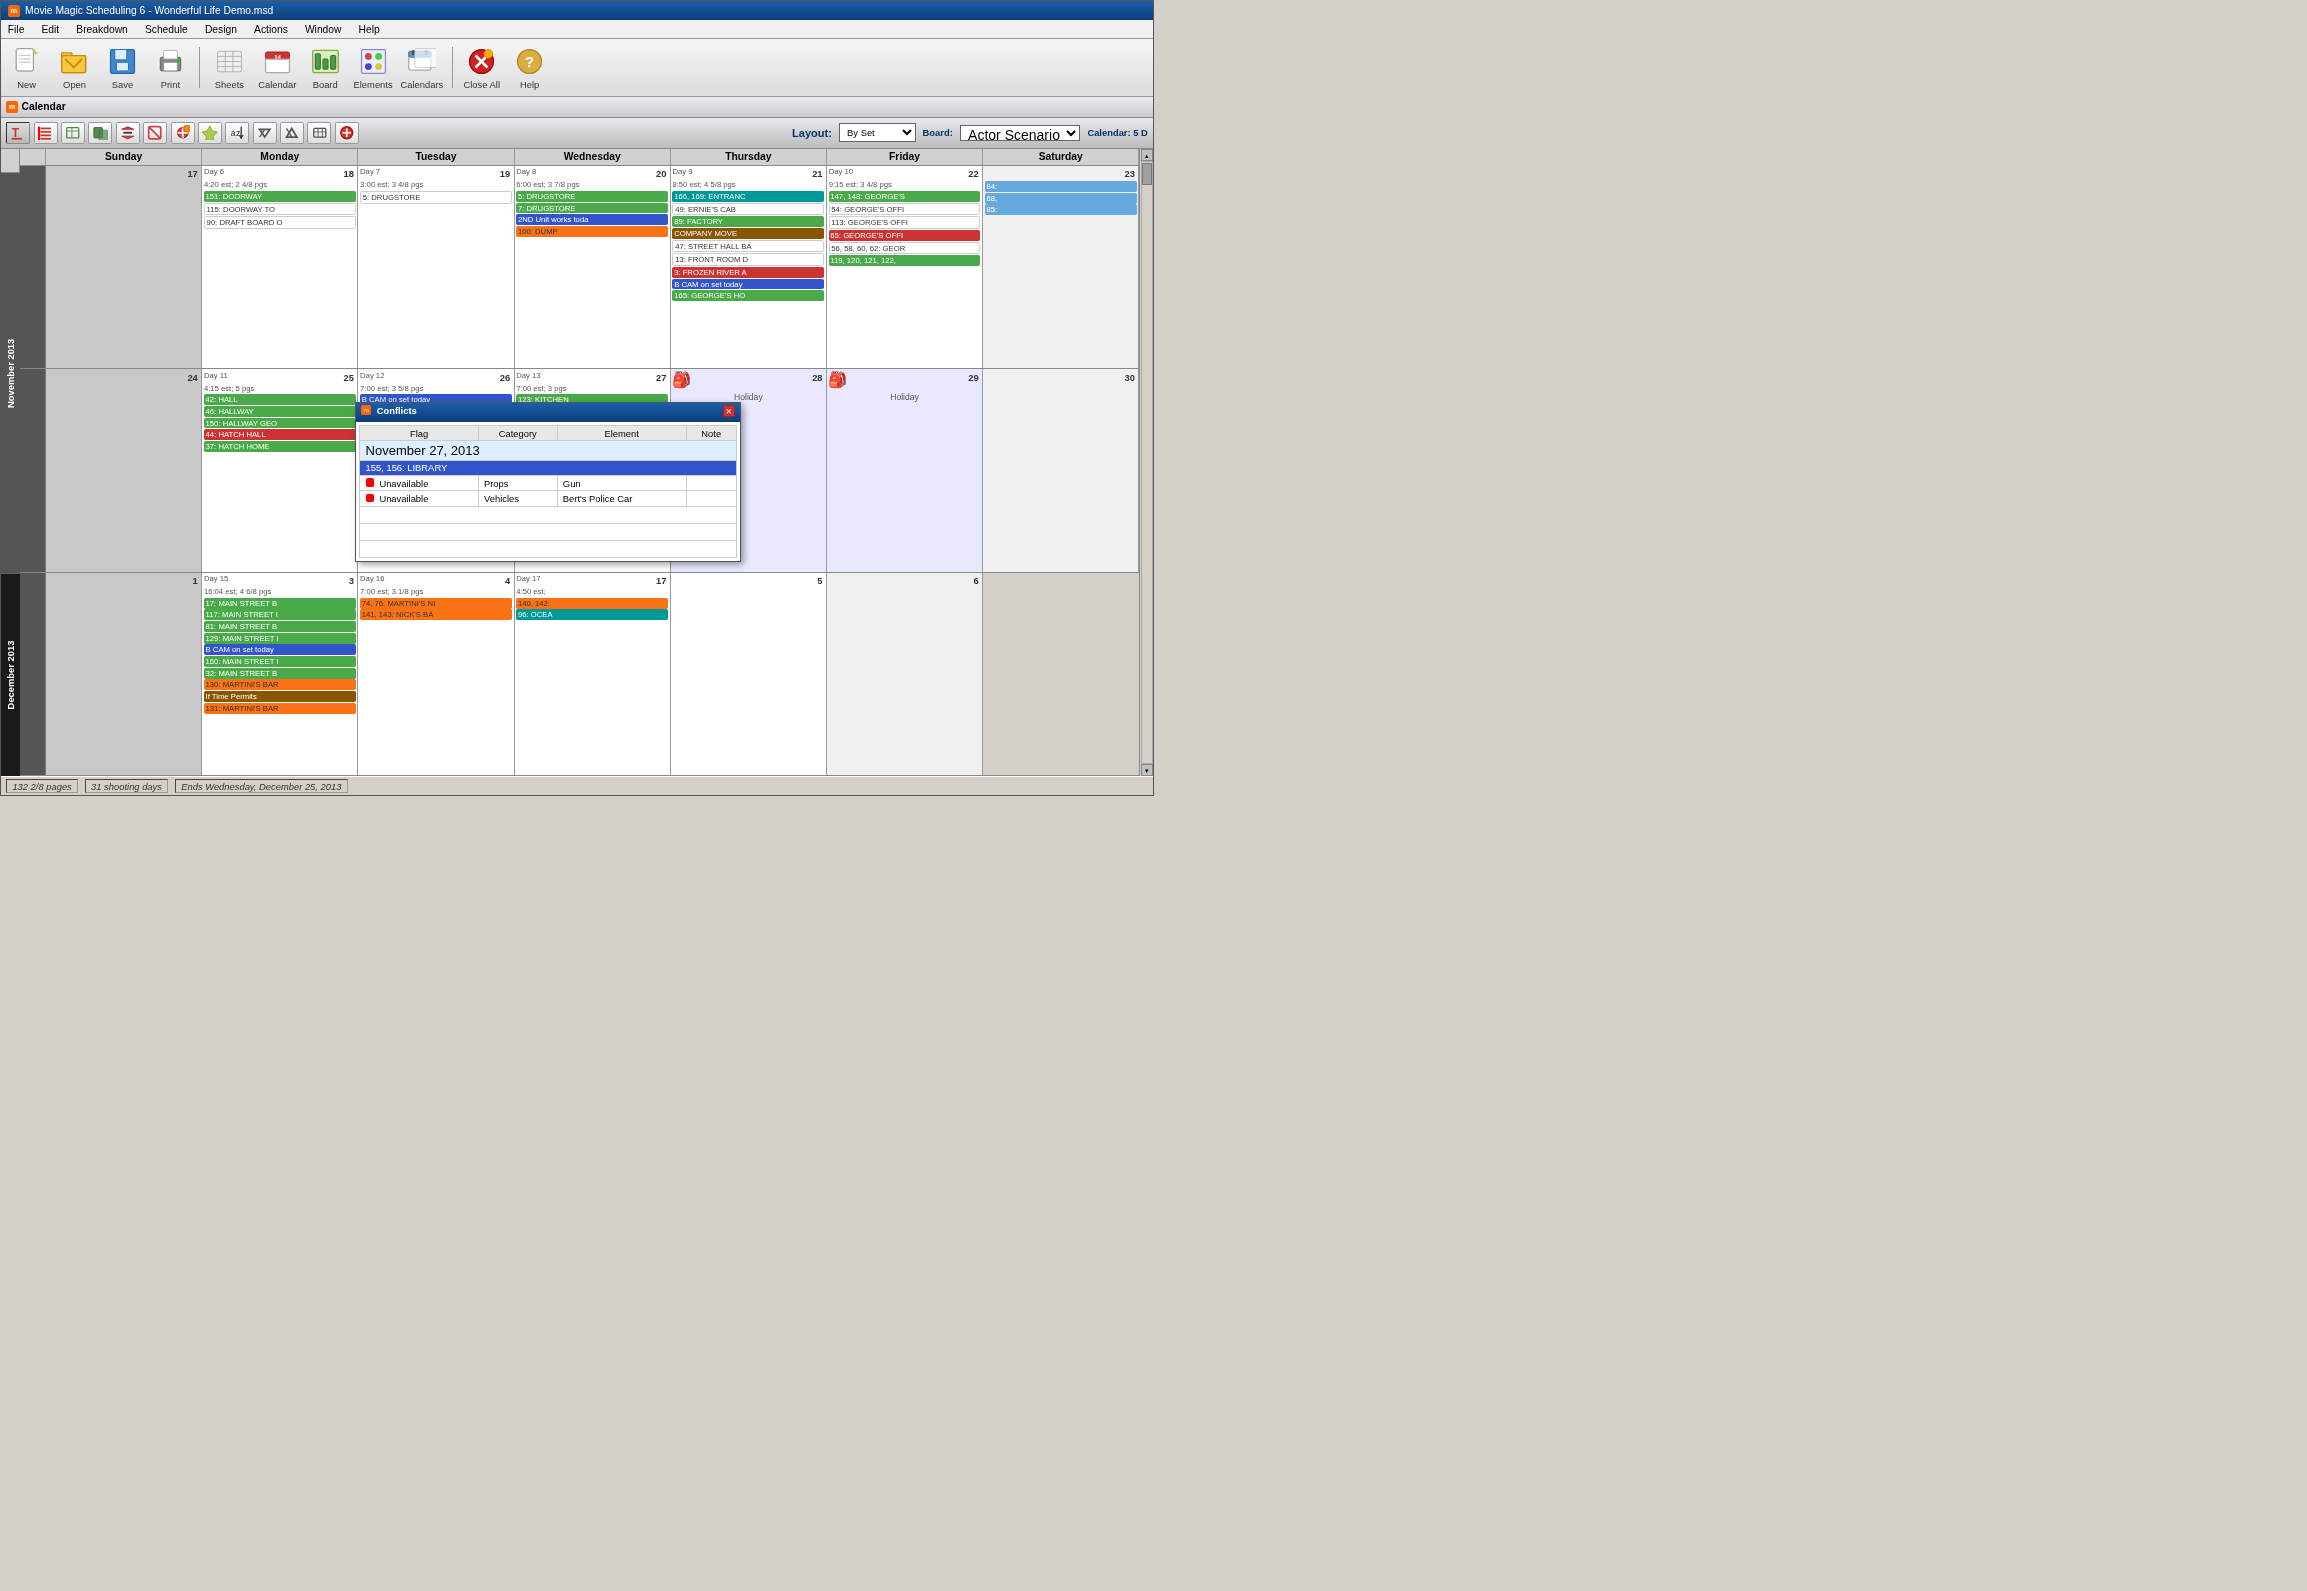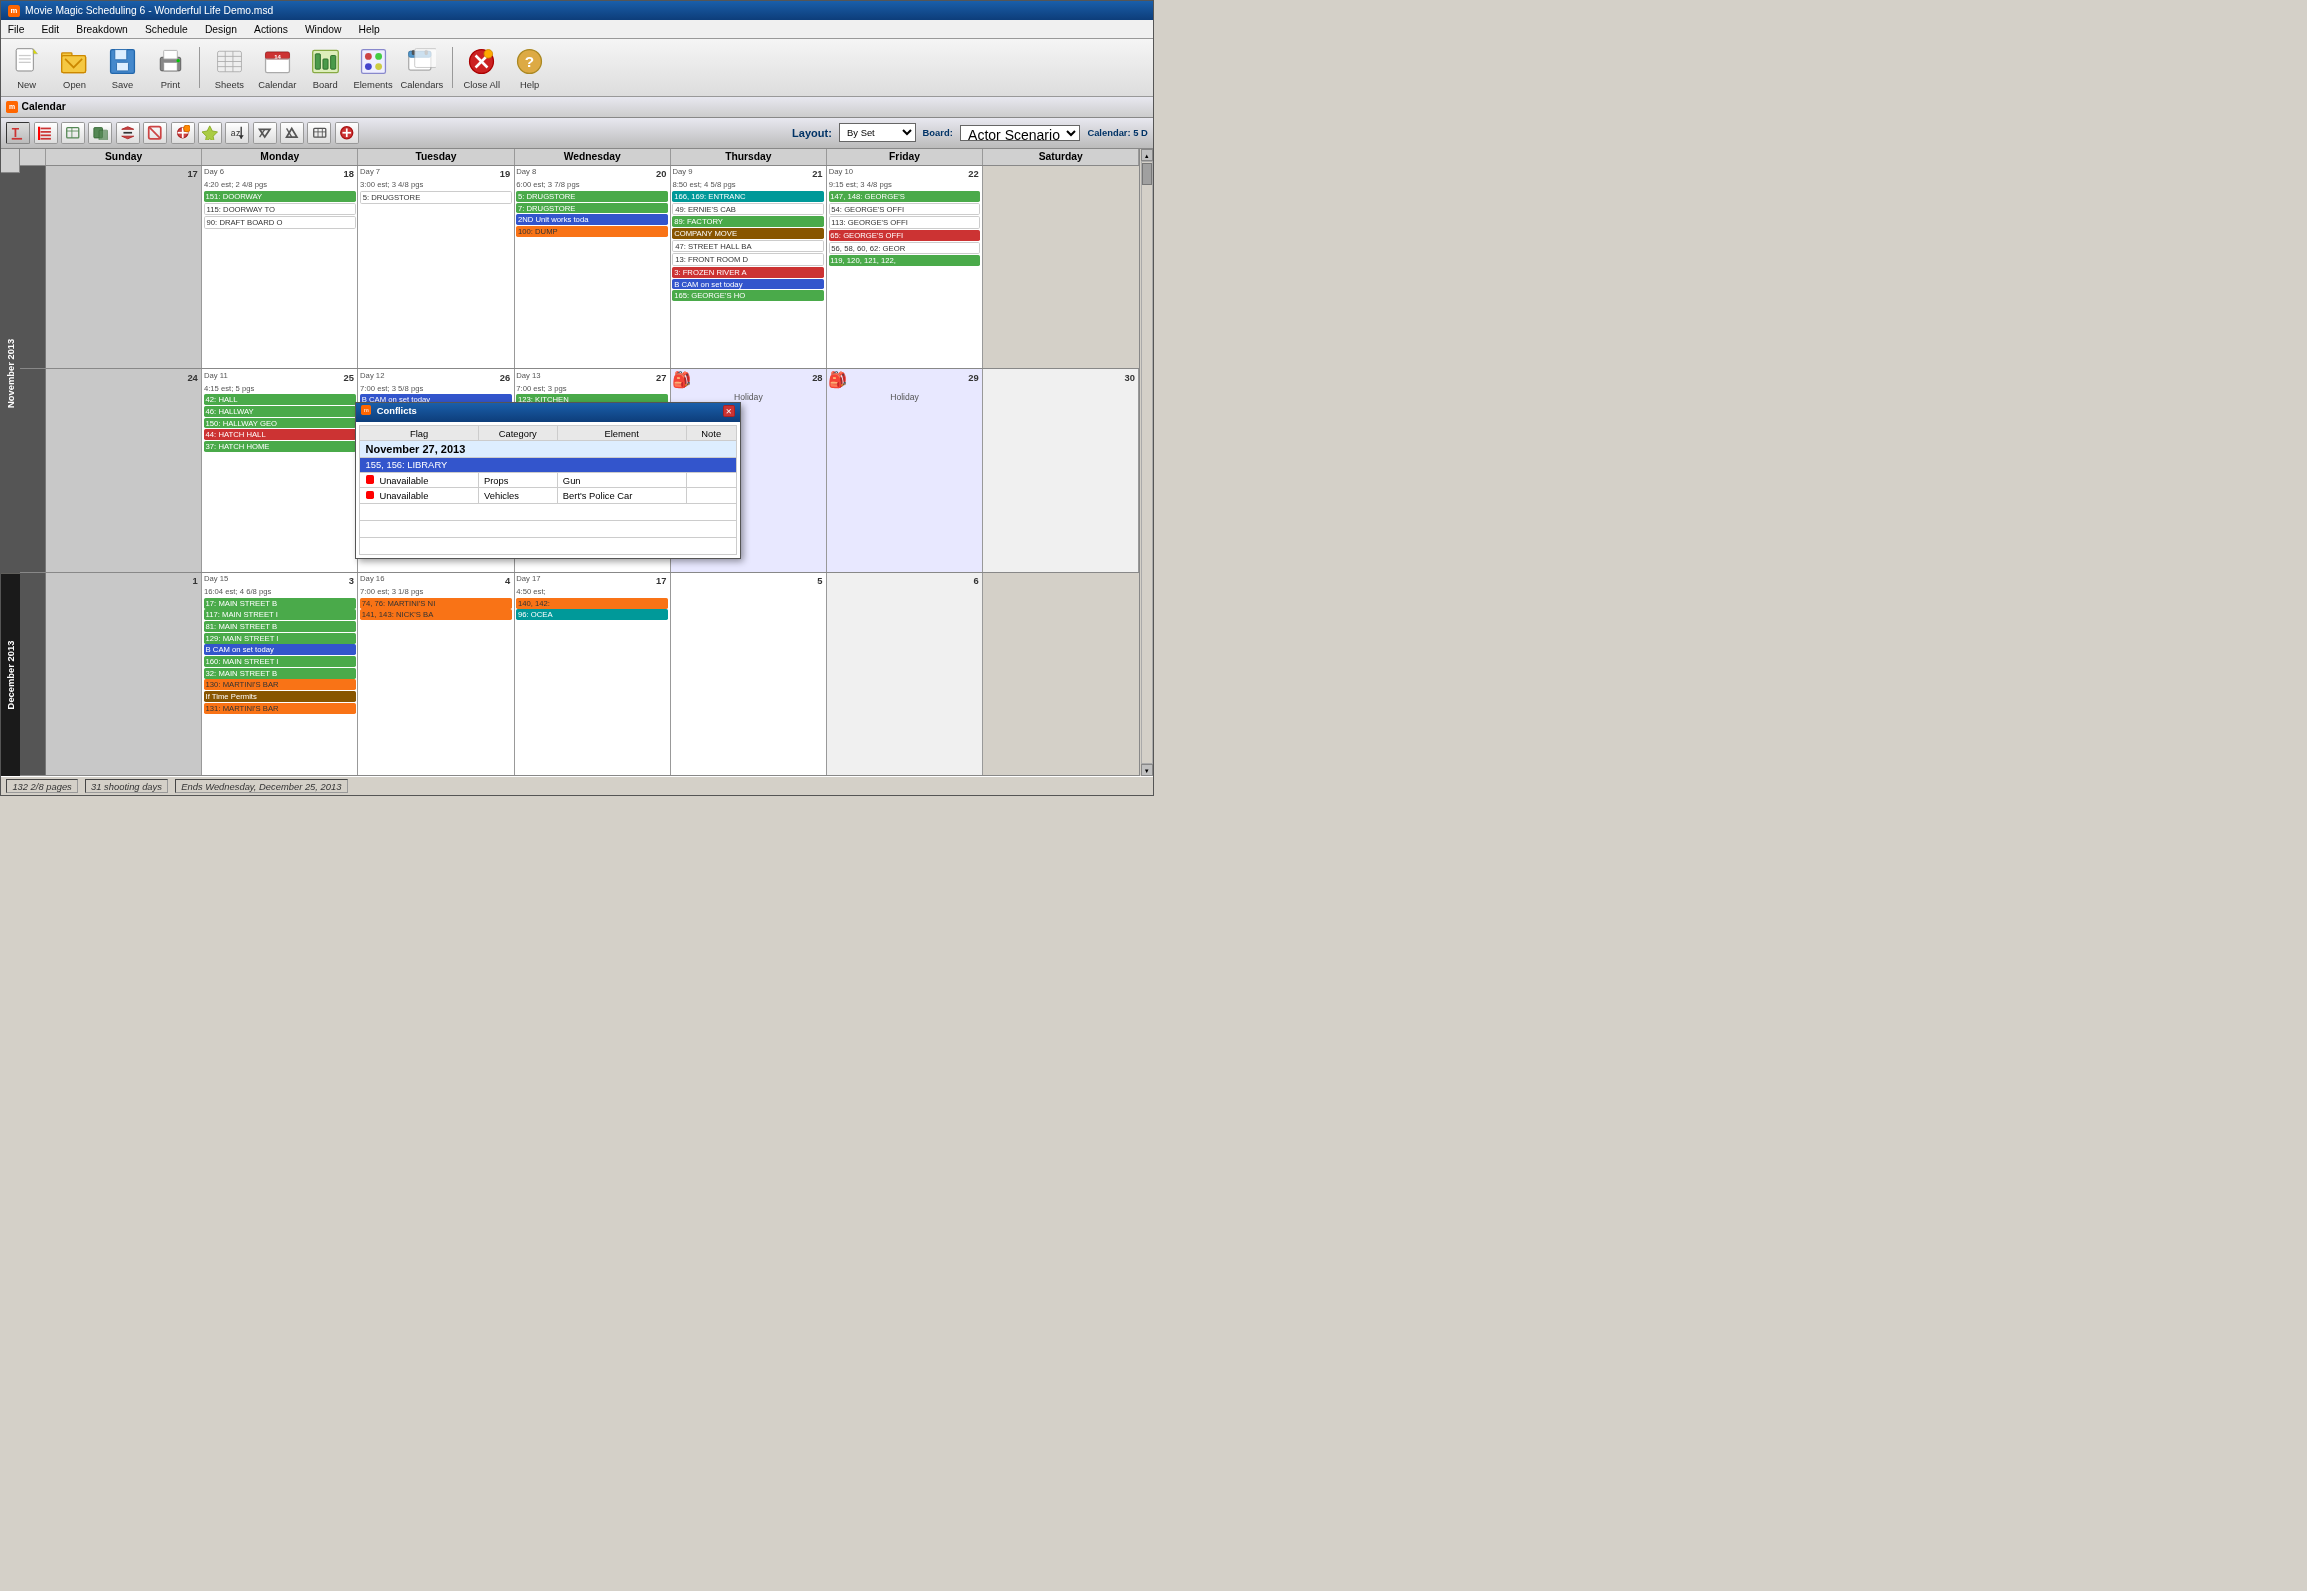--- a/index.html
+++ b/index.html
@@ -283,22 +283,22 @@
       text-align: center;
       font-weight: normal;
     }
     .conflict-table td {
       border: 0.9px solid #ccc;
       padding: 1.7px 5.2px;
       font-size: 9.4px;
     }
     .conflict-date-row td {
       background: #ddeeff;
-      font-weight: bold;
-      font-size: 11px;
+      font-weight: normal;
+      font-size: 13px;
       margin-top: 33px;
     }
     .conflict-selected td {
       background: #3355cc;
       color: white;
     }
     .flag-unavail {
       display: inline-block;
       width: 8.6px; height: 8.6px;
       background: red;
@@ -772,20 +772,26 @@
               </div>
               <div class="day-info">9:15 est; 3 4/8 pgs</div>
               <div class="event ev-green">147, 148: GEORGE'S</div>
               <div class="event ev-white">54: GEORGE'S OFFI</div>
               <div class="event ev-white">113: GEORGE'S OFFI</div>
               <div class="event ev-red">65: GEORGE'S OFFI</div>
               <div class="event ev-white">56, 58, 60, 62: GEOR</div>
               <div class="event ev-green">119, 120, 121, 122,</div>
             </div>
 
+            <div class="cal-day weekend">
+              <div class="day-number">23</div>
+              <div class="event ev-ltblue">84:</div>
+              <div class="event ev-ltblue">68,</div>
+              <div class="event ev-ltblue">85:</div>
+            </div>
           </div>
 
           <div class="cal-week">
             <div class="week-num"></div>
 
             <div class="cal-day" style="background:#c8c8c8;">
               <div class="day-number">24</div>
             </div>
 
             <div class="cal-day">

